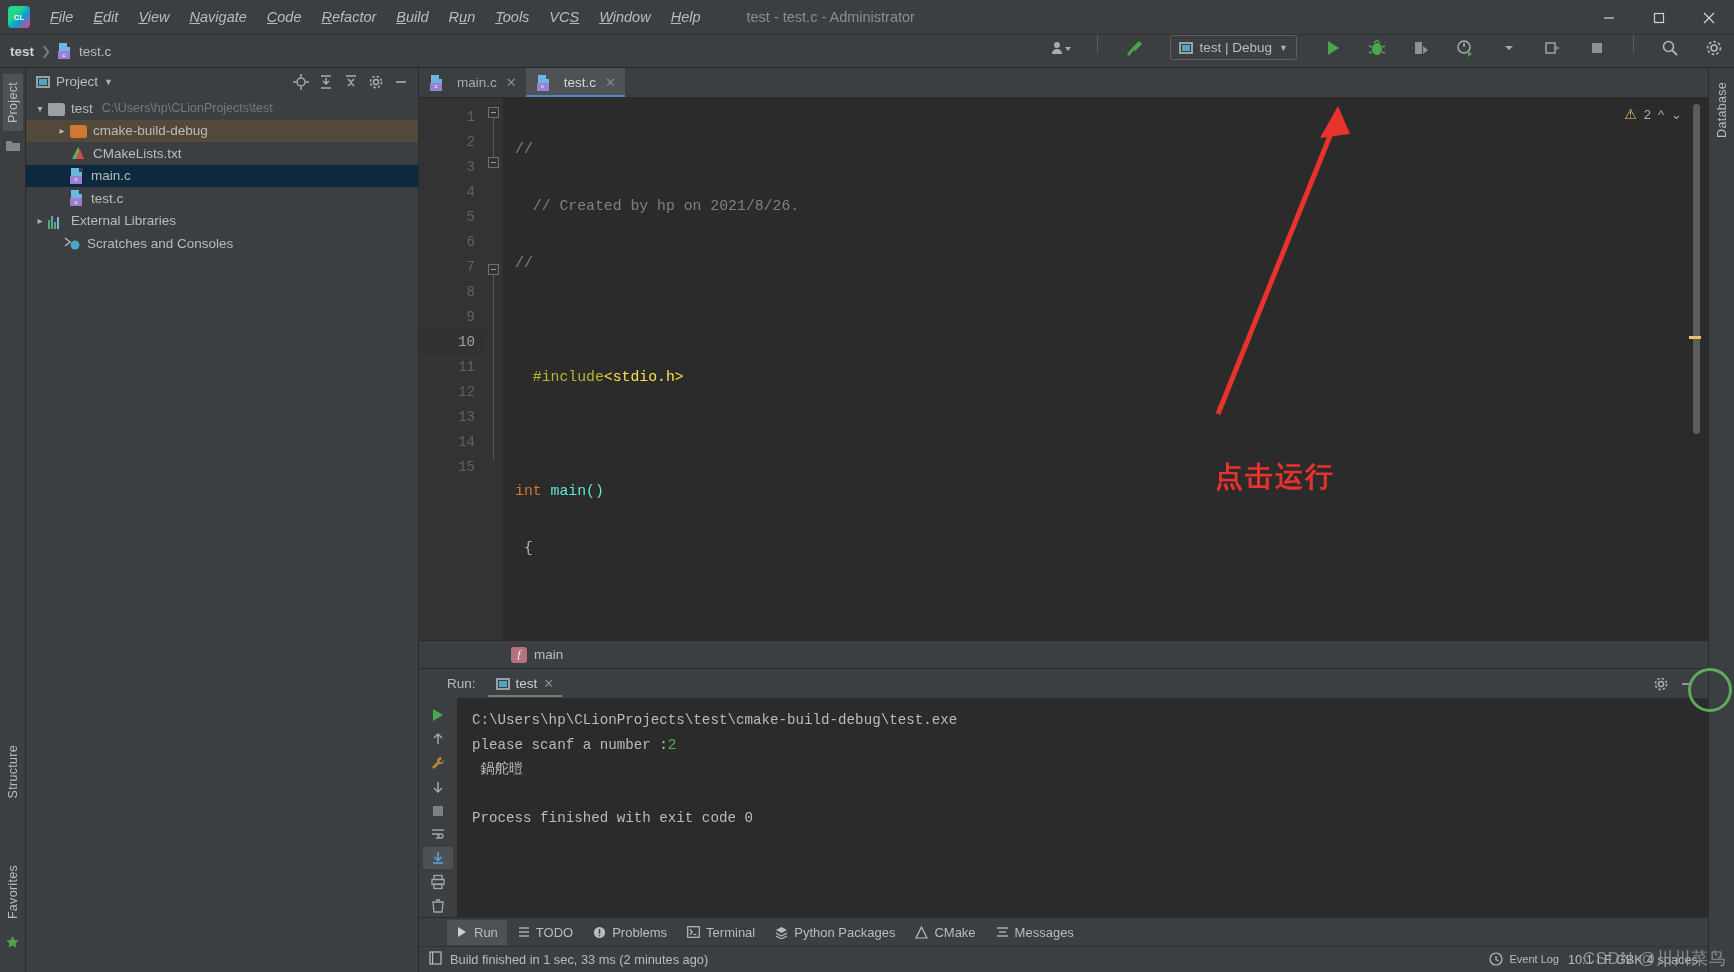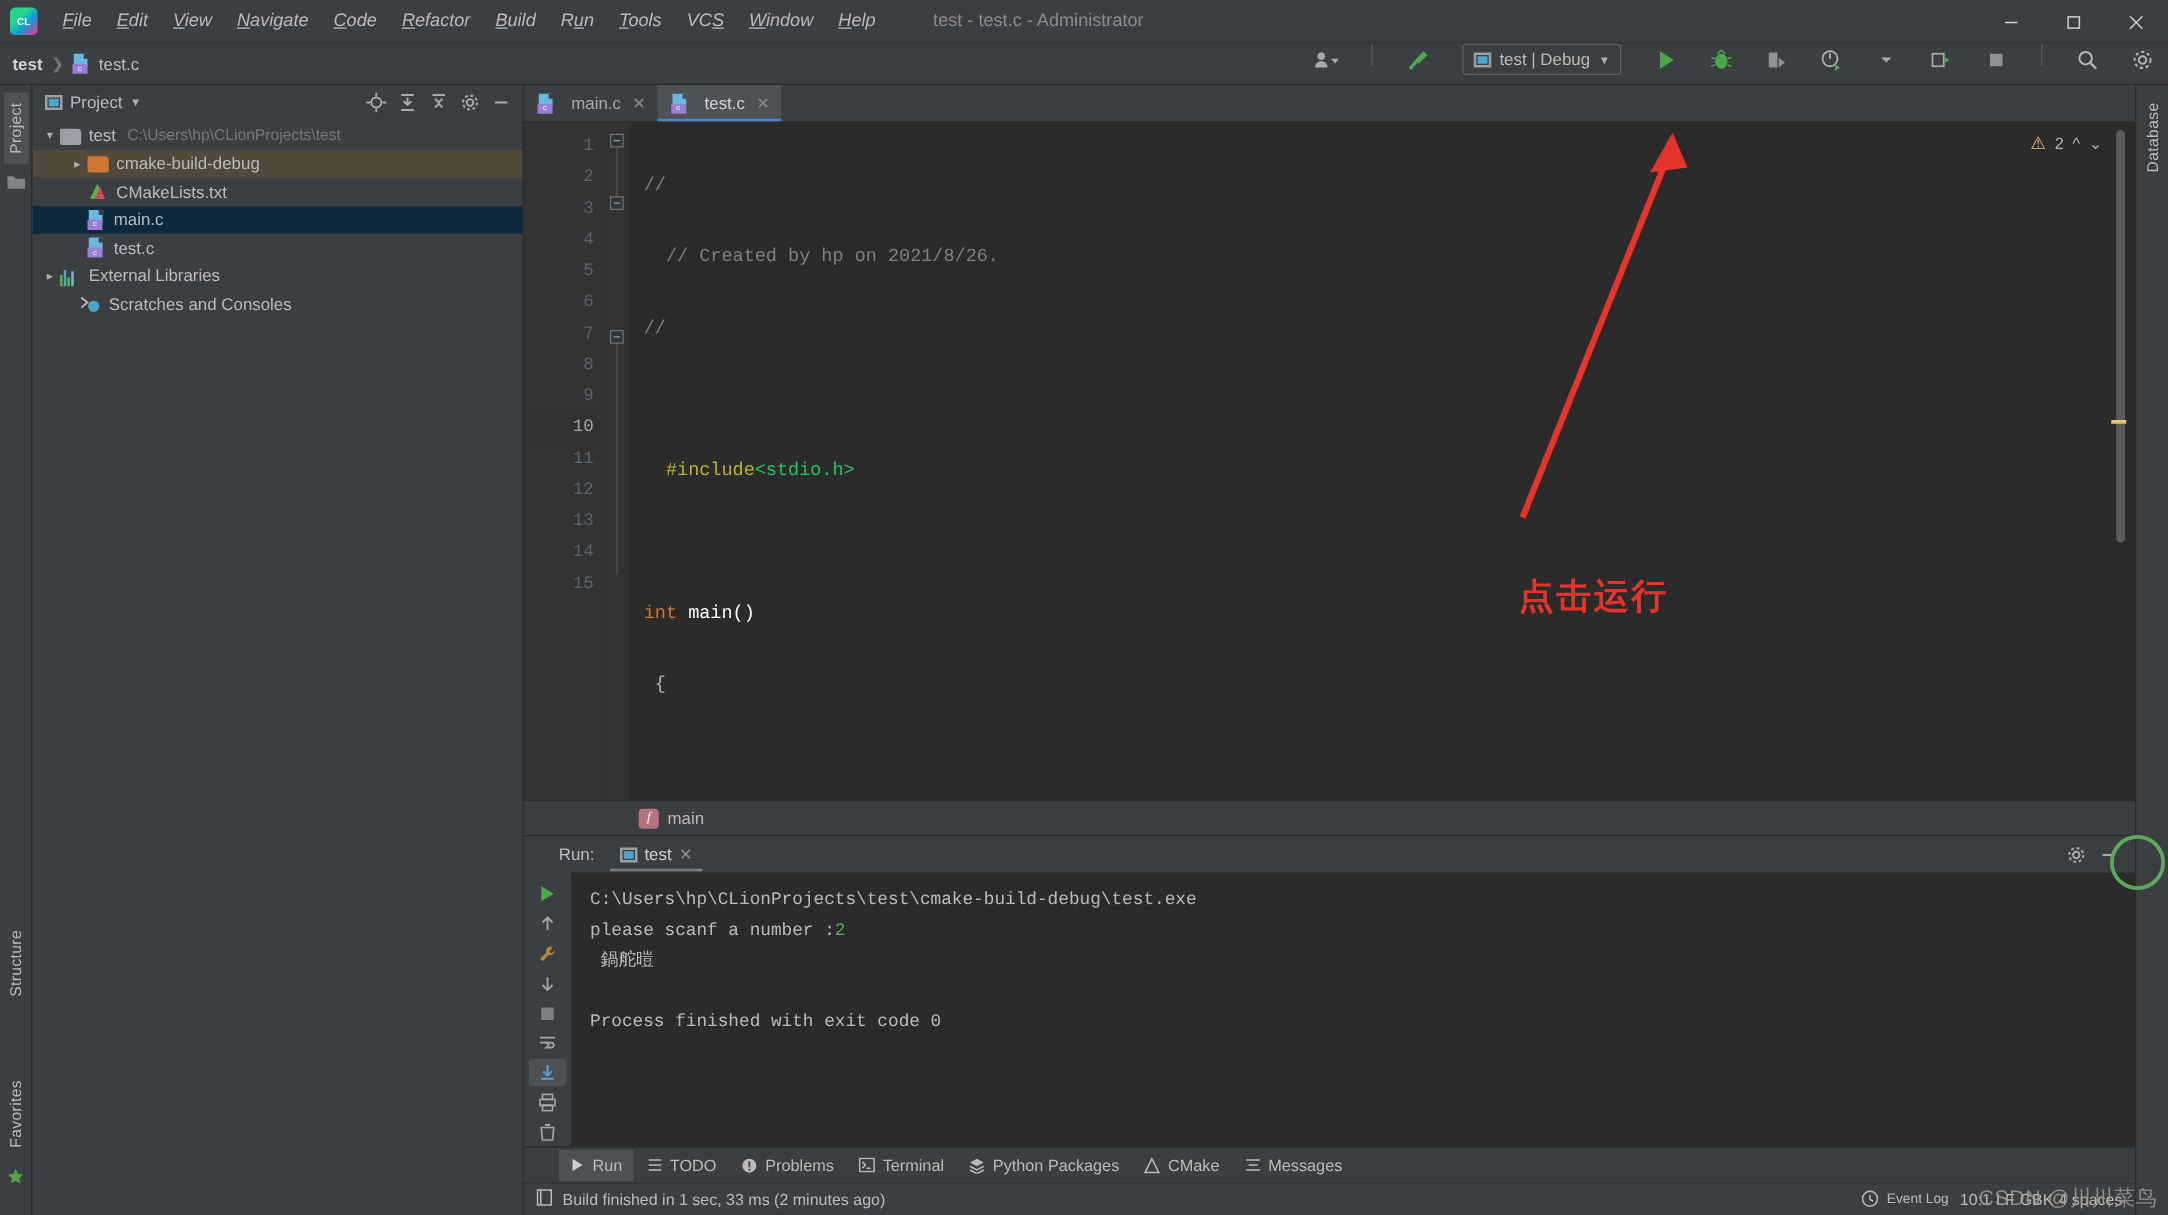--- a/index.html
+++ b/index.html
@@ -219,23 +219,23 @@
     content:''; position:absolute; left:2px; top:4px; width:5px; height:1px; background:#9aa0a6;
   }
   .code {
     flex: 1; padding: 7px 0 0 12px; position: relative; min-width: 0;
     font-family: "Liberation Mono", monospace; font-size: 14.8px;
     white-space: pre; overflow: hidden;
   }
   .cl { height: 25px; line-height: 25px; color: #a9b7c6; }
   .cmt { color: #808080; }
   .kw  { color: #cc7832; }
-  .kw2 { color: #ffffff; }
+  .kw2 { color: #5eead4; }
   .pp  { color: #bbb529; }
-  .str { color: #22c55e; }
+  .str { color: #fde047; }
 
   .warn-chip {
     position: absolute; right: 26px; top: 8px; display:flex; align-items:center;
     gap: 7px; color:#b0b0b0; font-size: 13px;
   }
   .tri-warn { color:#e9c46a; font-size: 14px; }
   .scroll-track {
     position:absolute; right: 6px; top: 0; bottom:0; width: 11px;
   }
   .scroll-thumb {

